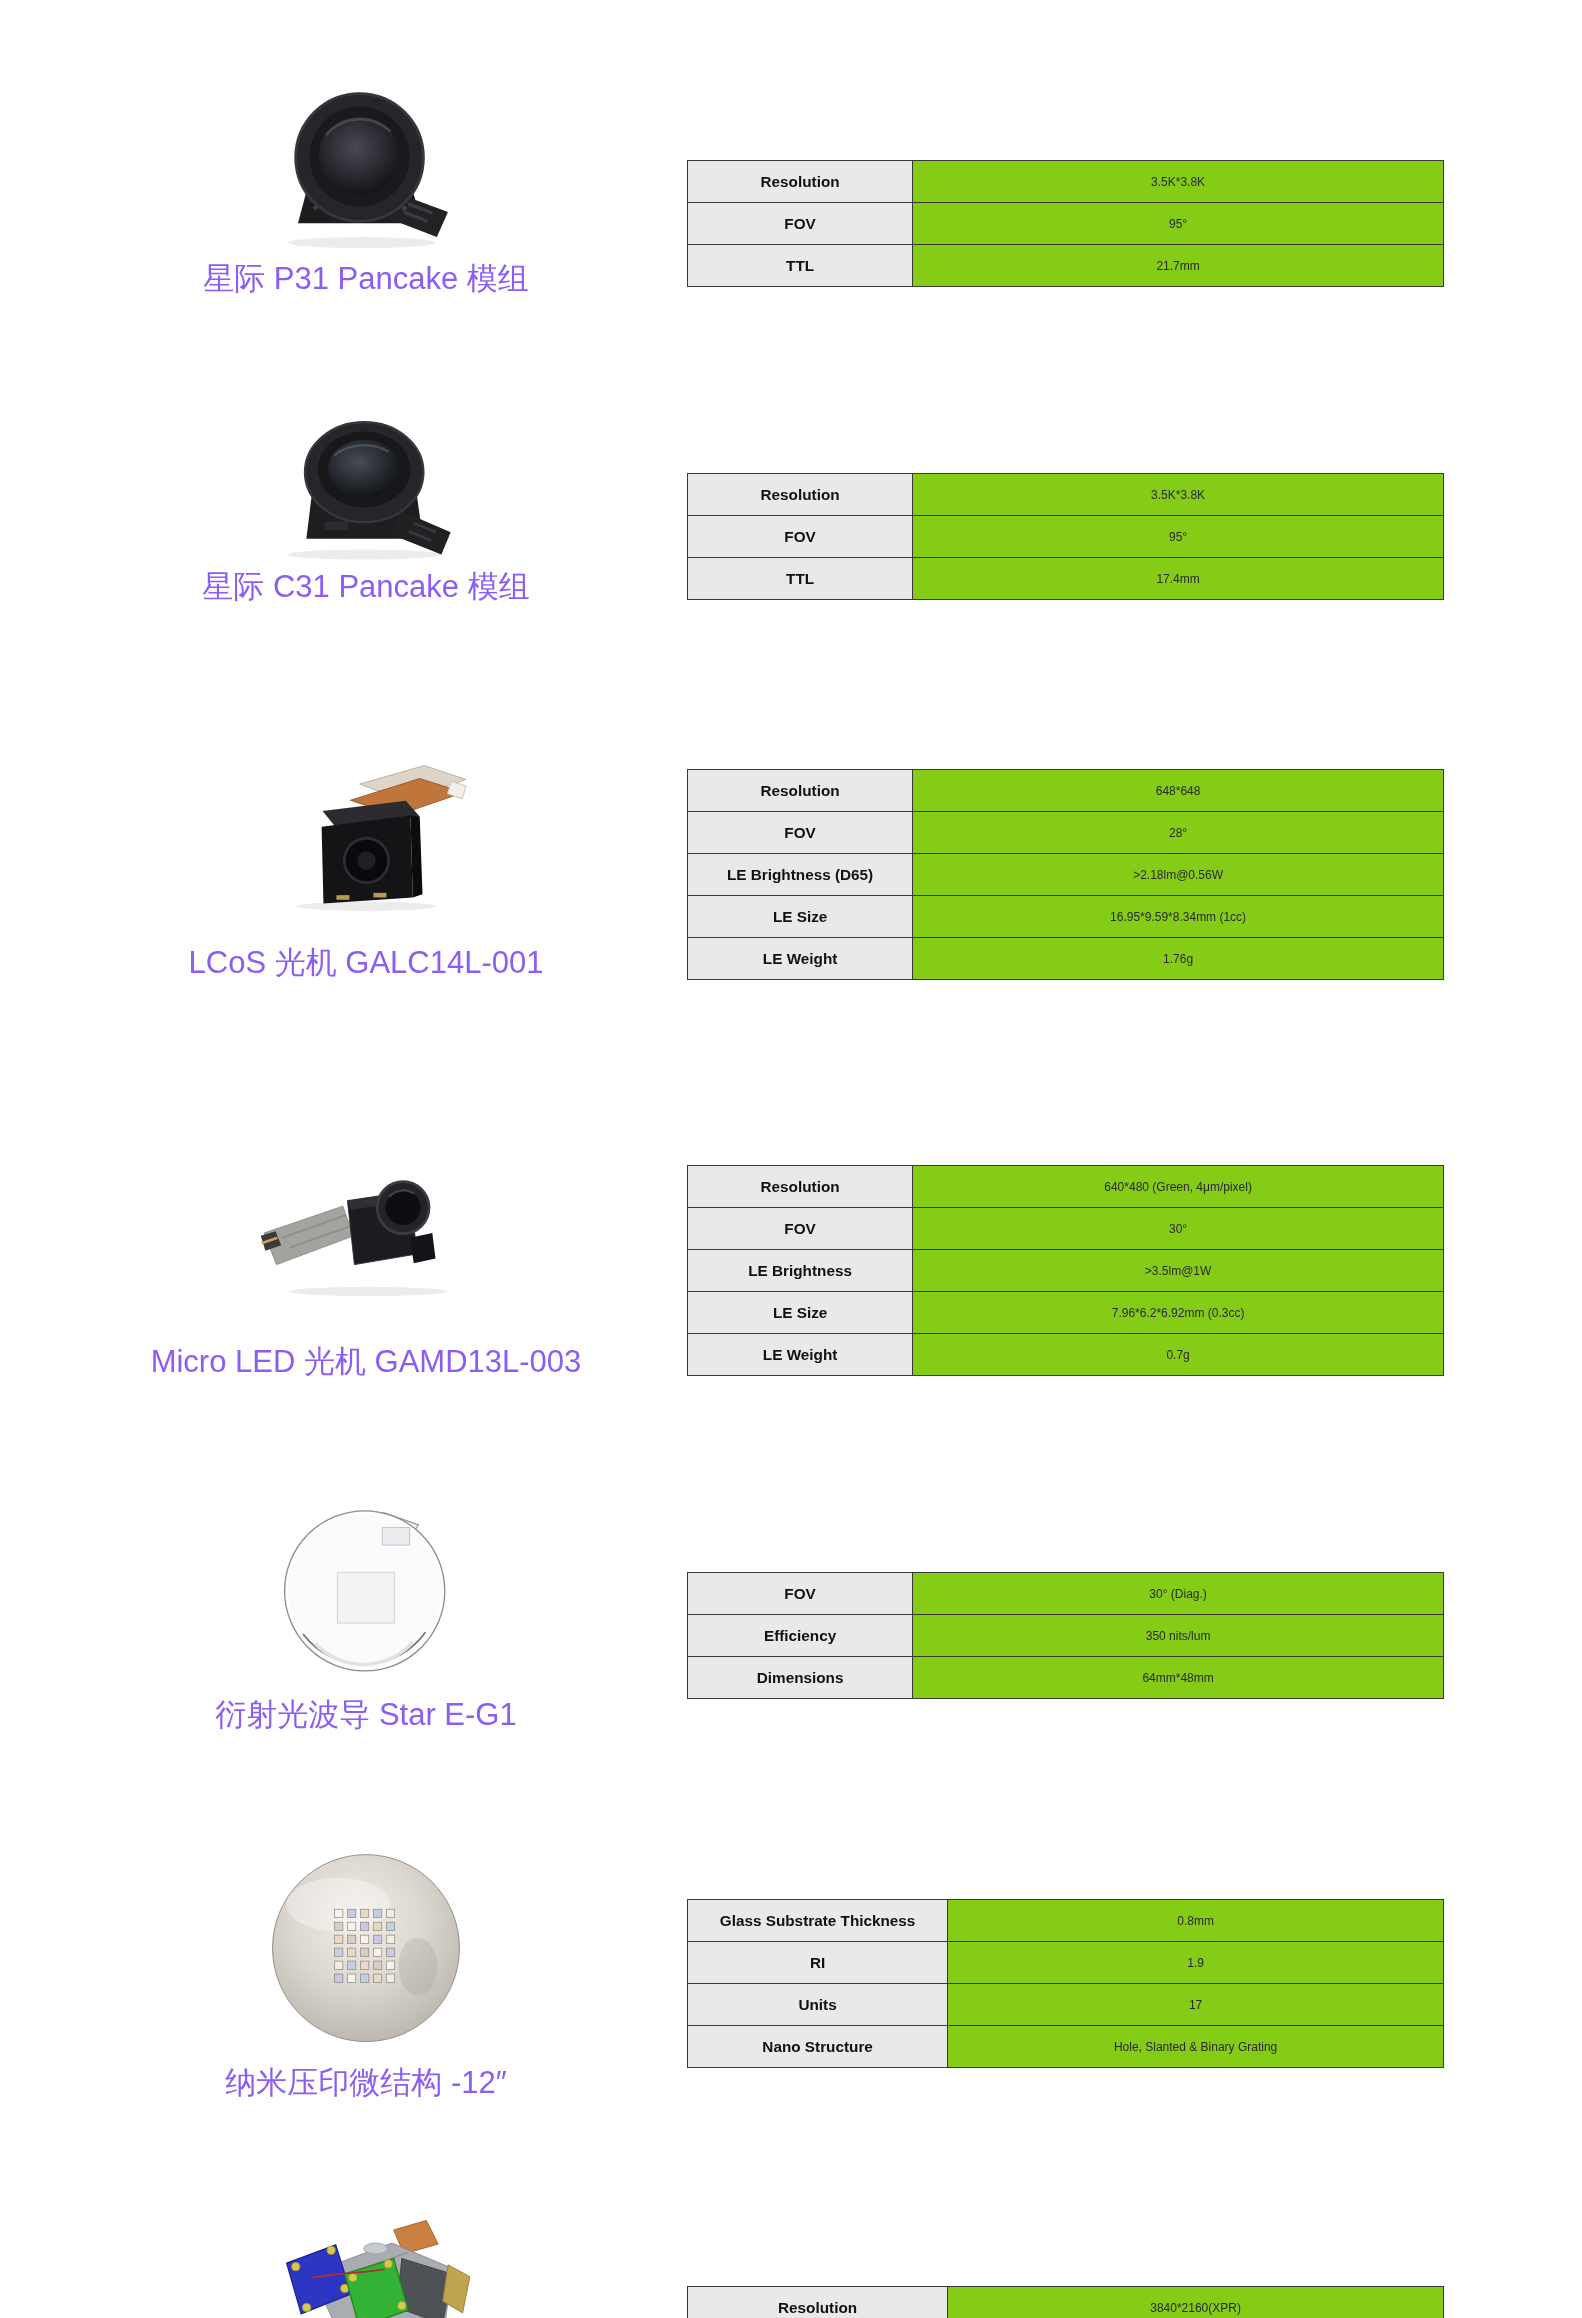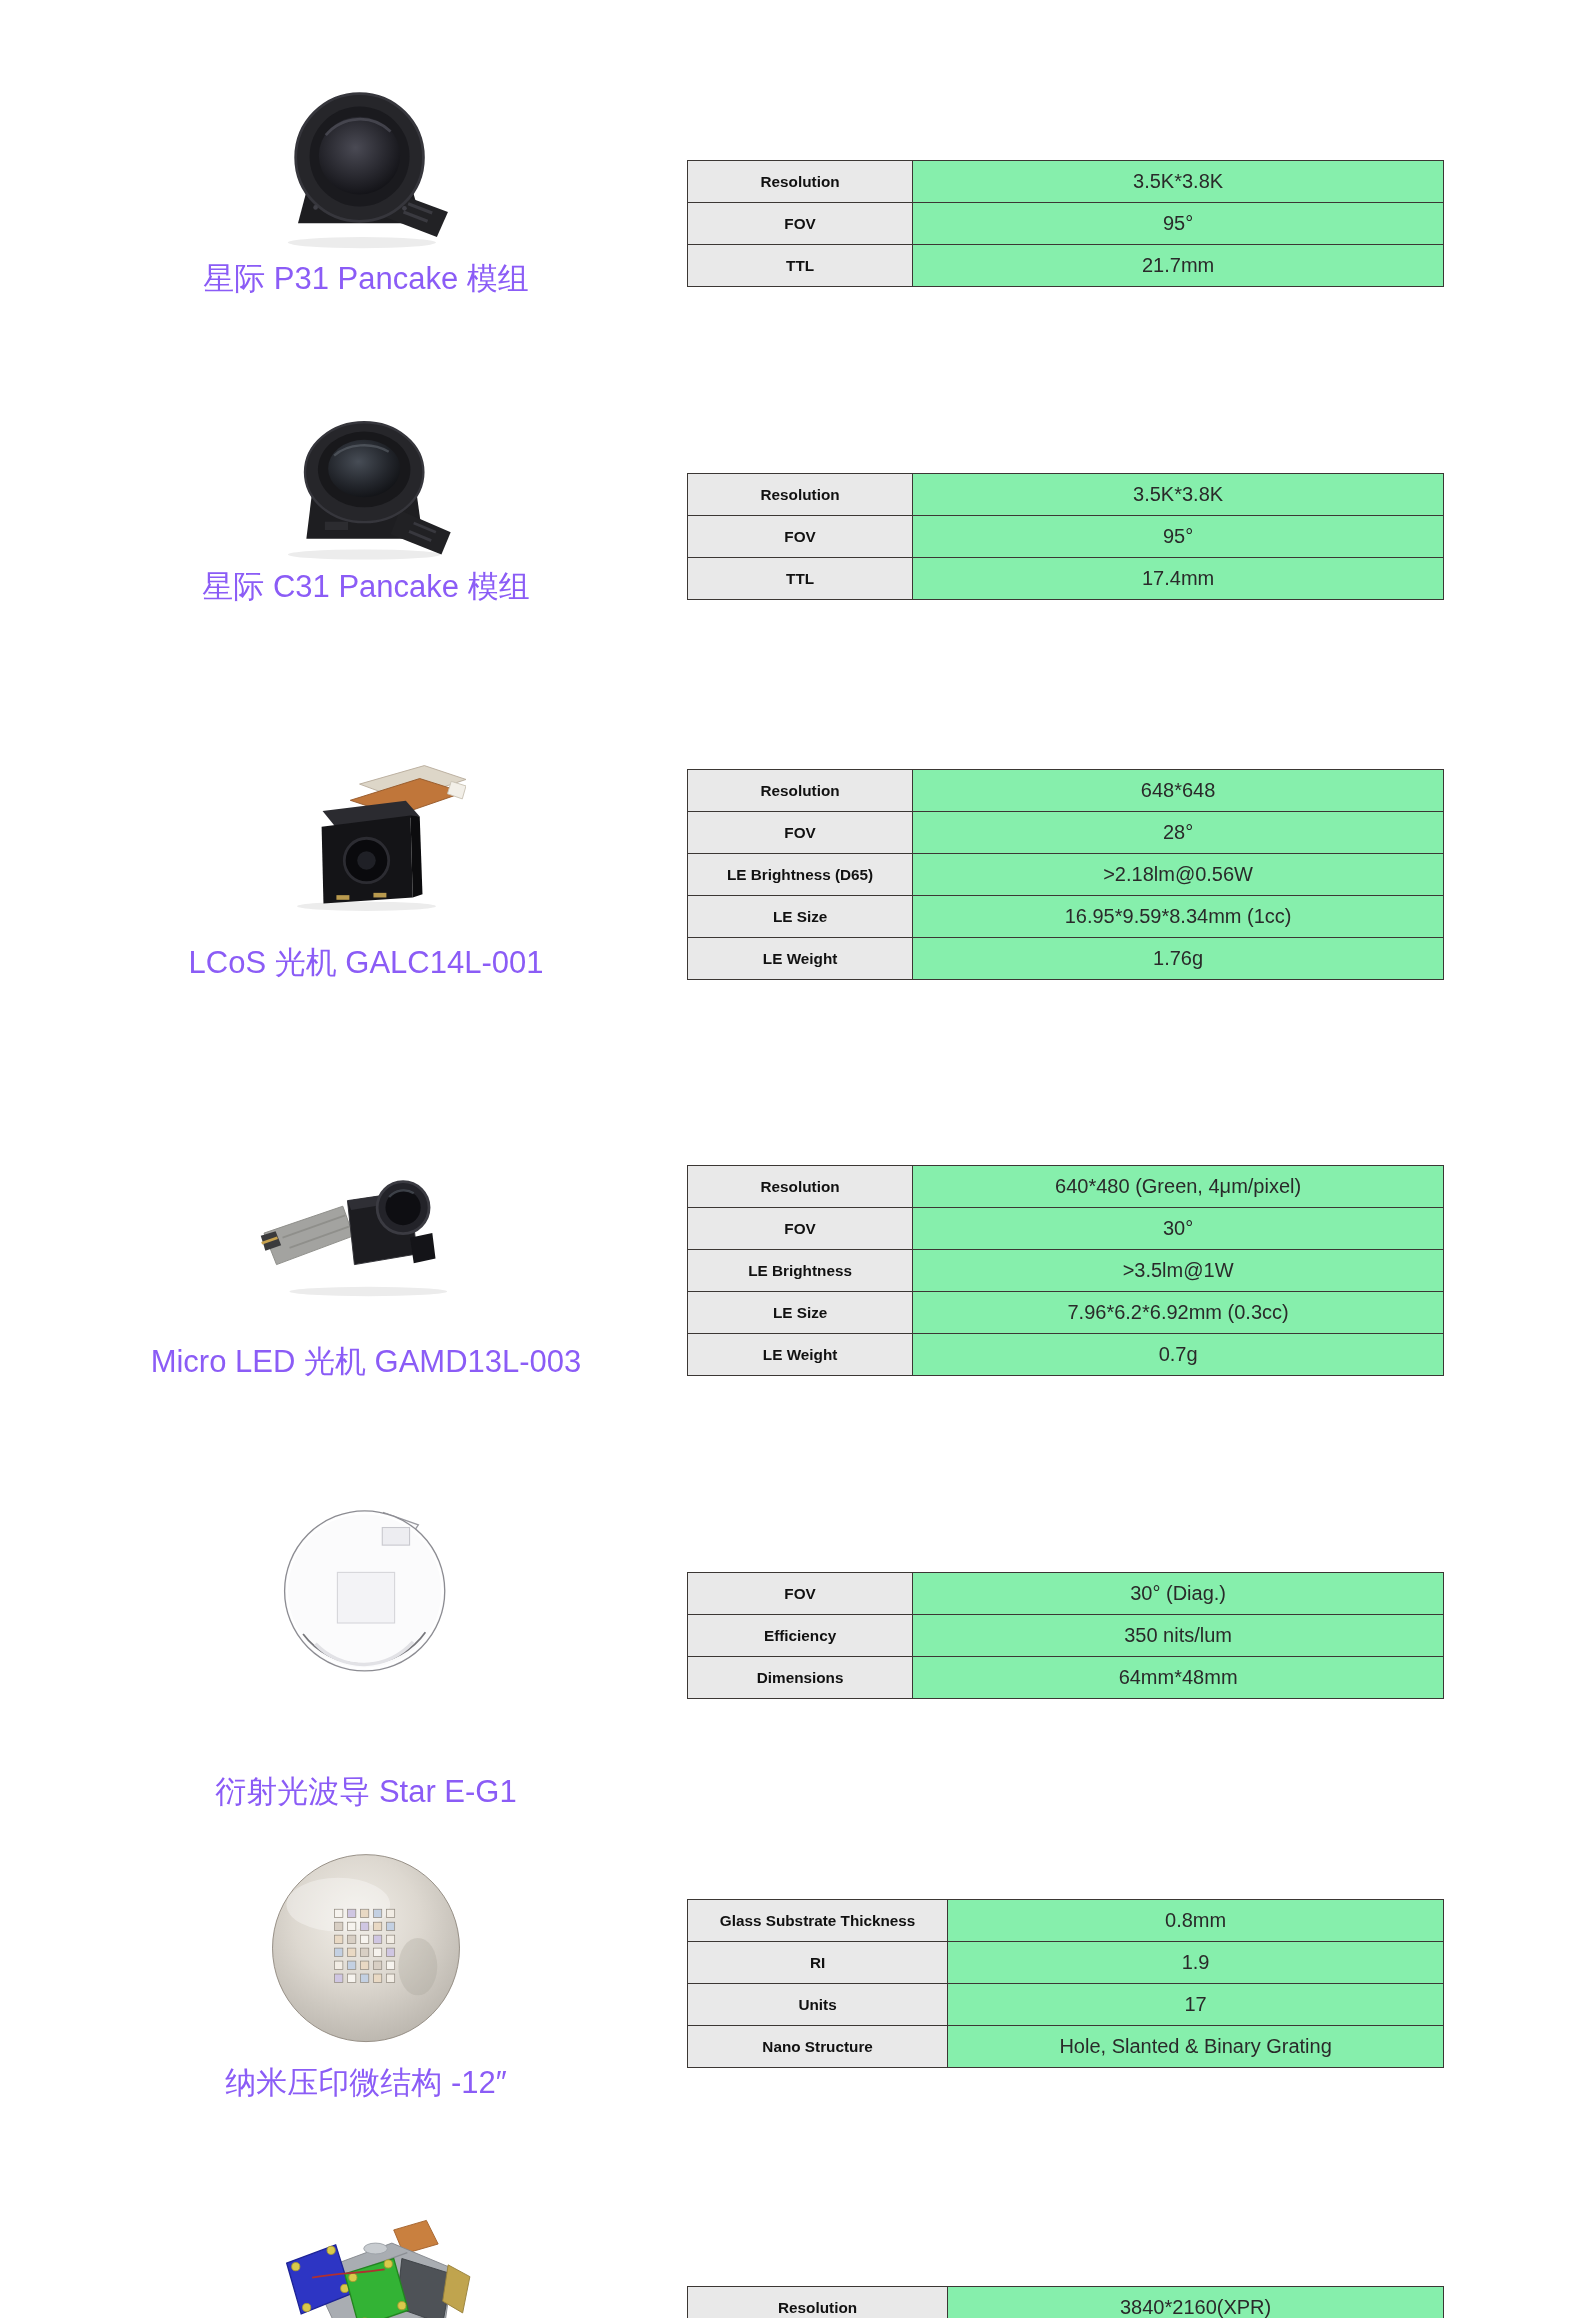--- a/index.html
+++ b/index.html
@@ -23,21 +23,21 @@
 
   .product-name{
     position:absolute;left:111px;width:510px;text-align:center;
     font-size:31px;line-height:45px;color:#8b5cf6;font-weight:400;letter-spacing:0px;
   }
   .product-name .name-line{display:block;}
   .product-name.s1{top:256px}
   .product-name.s2{top:564px}
   .product-name.s3{top:940px}
   .product-name.s4{top:1339px}
-  .product-name.s5{top:1769px}
+  .product-name.s5{top:1692px}
   .product-name.s6{top:2060px}
 
   
   .spec-table{
     position:absolute;left:647px;width:757px;
     border-collapse:collapse;table-layout:fixed;margin-left:40px;
   }
   .spec-table.s1{top:160px}
   .spec-table.s2{top:473px}
   .spec-table.s3{top:769px}
@@ -47,21 +47,21 @@
   .spec-table.s7{top:2286px}
   .spec-table tr{height:42px;}
   .spec-table th,.spec-table td{
     border:1.4px solid #3b3734;border-top-width:1.9px;border-bottom-width:1.9px;
     text-align:center;vertical-align:middle;padding:0 5.6px;
   }
   .spec-table th{
     width:213px;background:#e9e9e9;font-weight:bold;font-size:15.3px;color:#111;
   }
   .spec-table.s6 th,.spec-table.s7 th,.spec-table.s8 th,.spec-table.s9 th{width:248px;}
-  .spec-table td{background:#86efac;font-size:20px;color:#2a2a2a;font-weight:400;}
+  .spec-table td{background:#84cc16;font-size:12px;color:#2a2a2a;font-weight:400;}
 </style>
 </head>
 <body>
 
   <div class="product">
     <div class="product-image s1">
       <svg viewBox="0 0 420 350" width="195" height="162">
     <defs>
       <radialGradient id="g-p31-lens" cx="45%" cy="40%" r="65%">
         <stop offset="0%" stop-color="#4a4a54"></stop>

